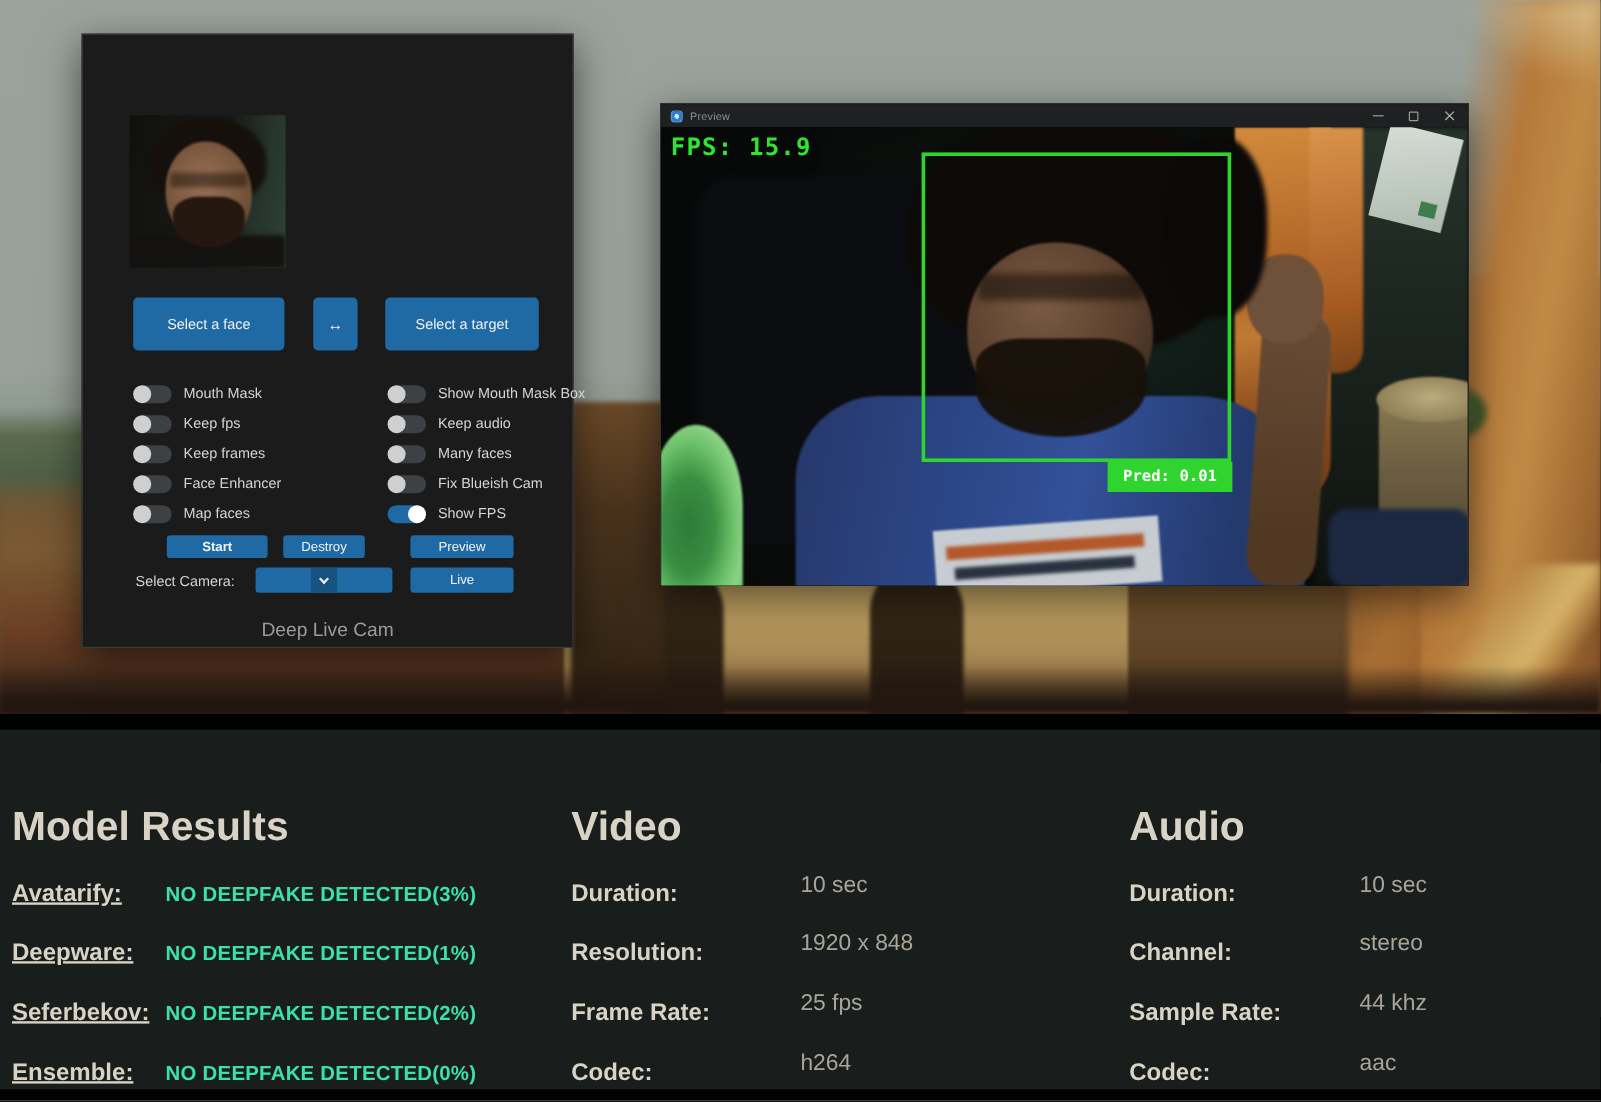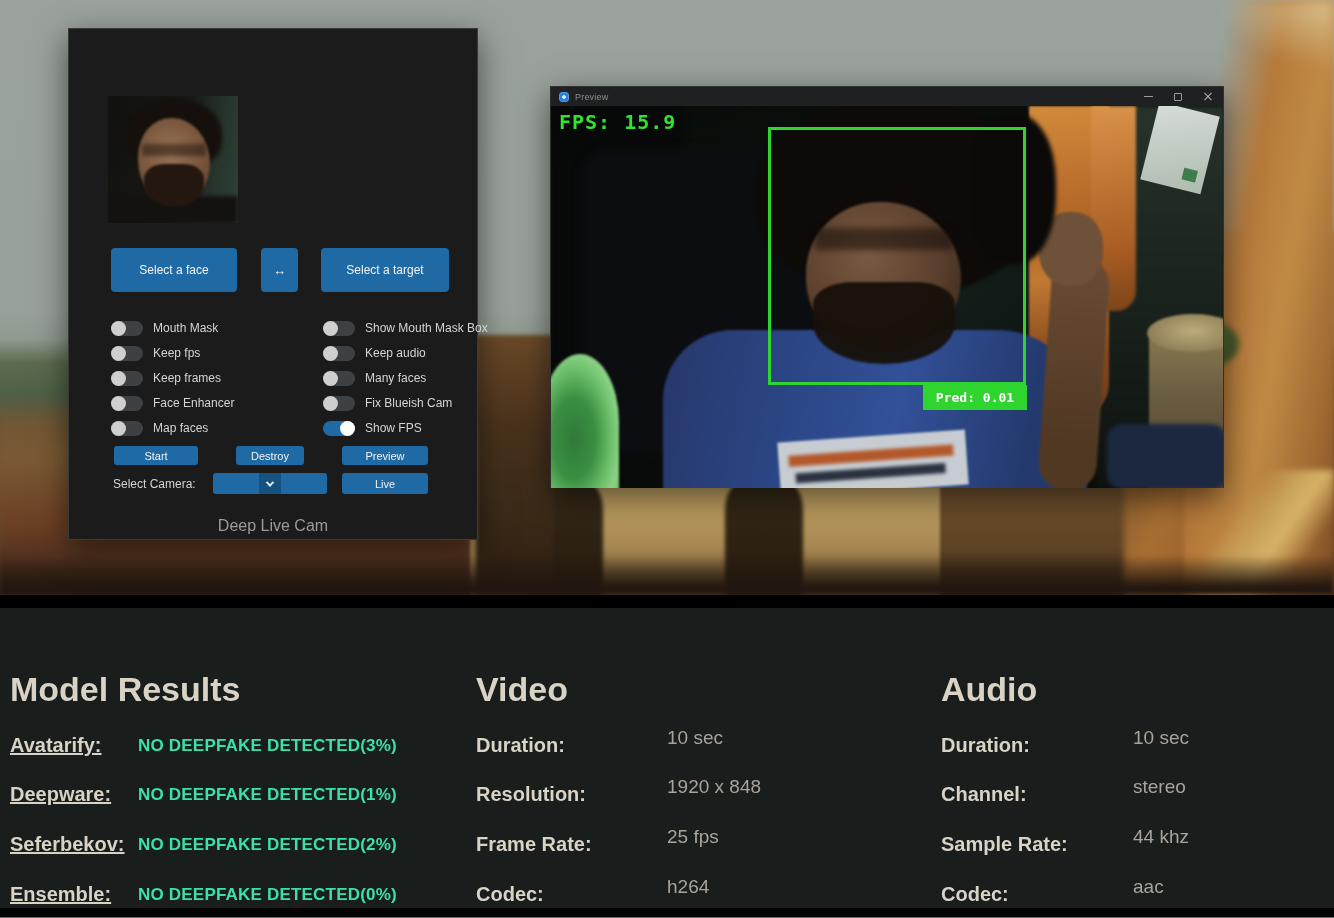--- a/index.html
+++ b/index.html
@@ -80,21 +80,21 @@
   .btn-swap { left:192px; top:219px; width:37px; height:44px; font-size:13px; }
   .btn-select-target { left:252px; top:219px; width:128px; height:44px; }
 
   .toggle-row { position:absolute; display:flex; align-items:center; height:18px; }
   .switch { width:32px; height:15px; border-radius:8px; background:#3e4144; position:relative; flex:0 0 auto; }
   .switch::after { content:""; position:absolute; width:15px; height:15px; border-radius:50%; background:#cfcfcf; top:0; left:0; }
   .switch.on { background:#1f6aa5; }
   .switch.on::after { left:auto; right:0; background:#ffffff; }
   .toggle-label { margin-left:10px; font-size:12px; color:#d4d4d4; white-space:nowrap; }
 
-  .btn-start   { left:45px;  top:417px; width:84px; height:19px; font-size:11px; border-radius:3px; }
+  .btn-start   { left:70px;  top:417px; width:84px; height:19px; font-size:11px; border-radius:3px;font-weight:bold; }
   .btn-destroy { left:167px; top:417px; width:68px; height:19px; font-size:11px; border-radius:3px; }
   .btn-preview { left:273px; top:417px; width:86px; height:19px; font-size:11px; border-radius:3px; }
   .camera-label { position:absolute; left:44px; top:448px; font-size:12px; color:#d4d4d4; }
   .combo { position:absolute; left:144px; top:444px; width:114px; height:21px; border-radius:3px;
     background:#1f6aa5; display:flex; align-items:center; overflow:hidden;flex-direction:column; }
   .combo-text { flex:1; color:#fff; font-size:11px; padding-left:8px; white-space:nowrap; overflow:hidden; }
   .combo-cap { width:22px; height:100%; background:#16527f; display:flex; align-items:center; justify-content:center; }
   .chev { width:6px; height:6px; border-right:2px solid #e8e8e8; border-bottom:2px solid #e8e8e8; transform:rotate(45deg) translate(-1px,-1px); }
   .btn-live { left:273px; top:444px; width:86px; height:21px; font-size:11px; border-radius:3px; }
   .main-footer { position:absolute; left:0; top:488px; width:100%; text-align:center; font-size:16px; color:#9b9b9b; }

